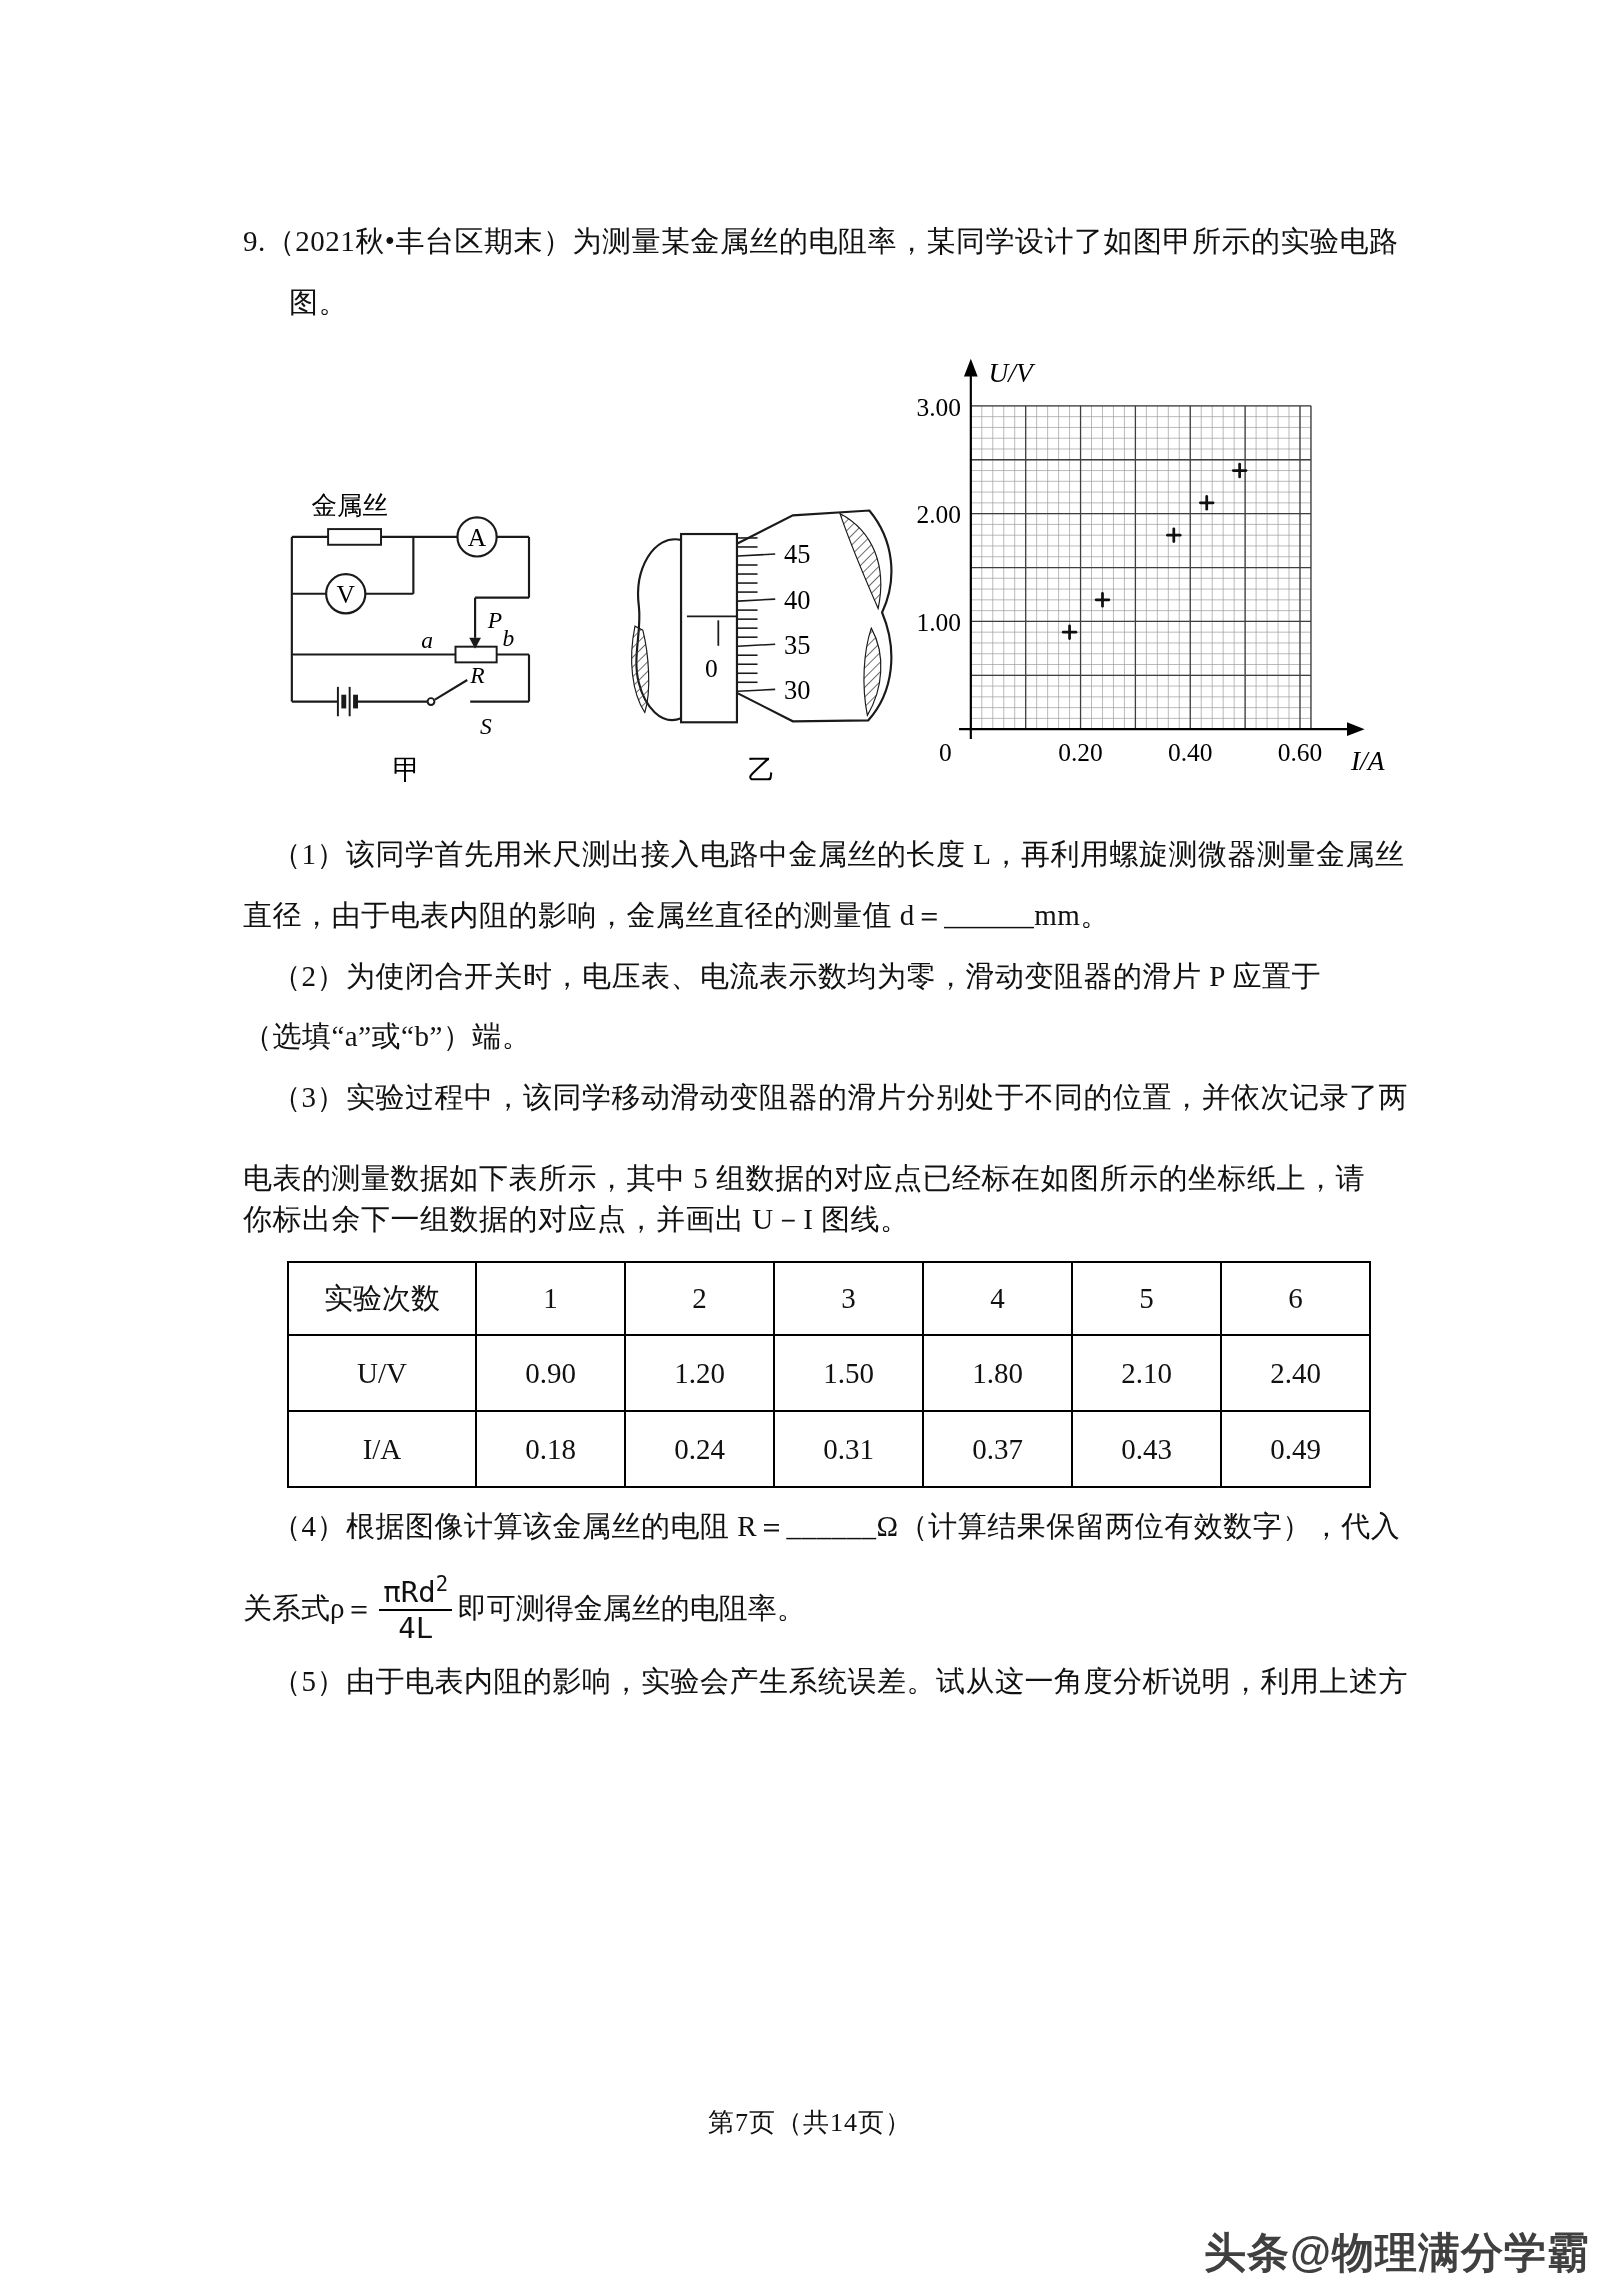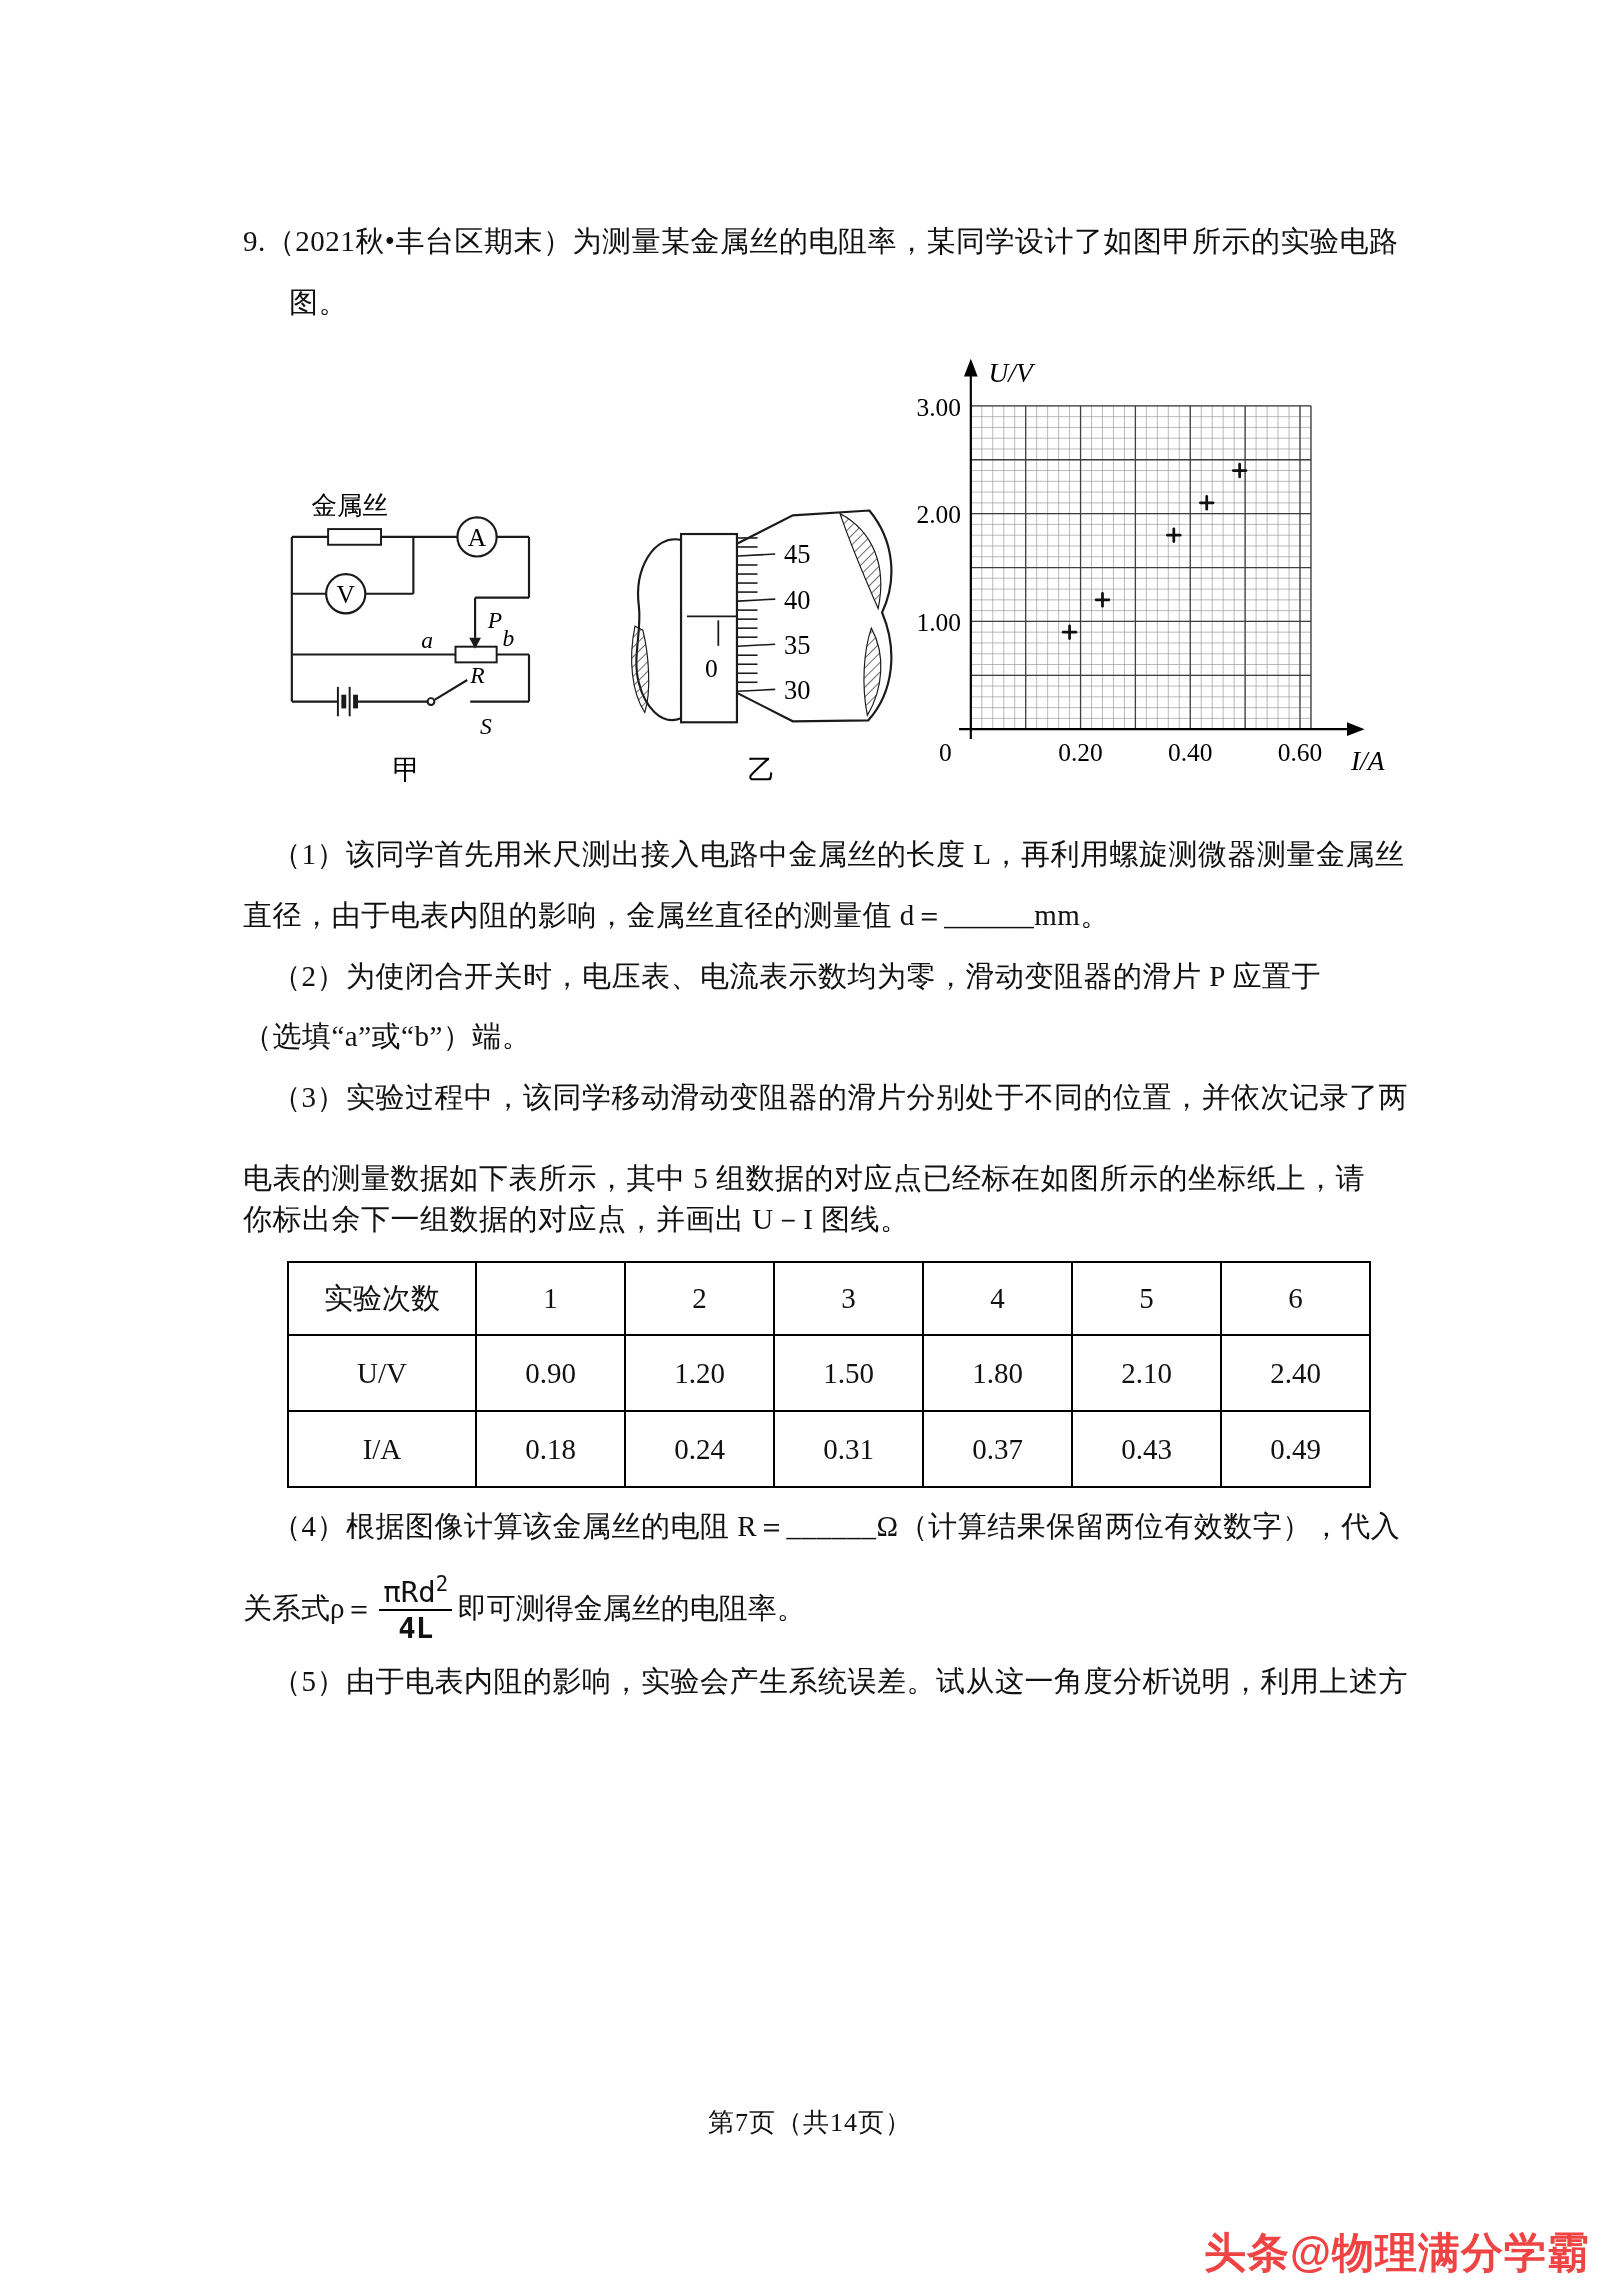--- a/index.html
+++ b/index.html
@@ -42,29 +42,29 @@
     font-size:29px;white-space:nowrap;
   }
   .frac{
     display:inline-flex;flex-direction:column;align-items:center;
     font-family:"DejaVu Sans Mono","Liberation Mono",monospace;
     font-size:29px;line-height:1.05;
     margin:0 5.9px;
   }
   .frac .num{border-bottom:2.5px solid #000;padding:0 3.9px 2px 3.9px;text-align:right;}
   .frac .num sup{font-size:20.6px;}
-  .frac .den{padding-top:2px;font-weight:bold;}
+  .frac .den{padding-top:2px;}
   .footer{
     position:absolute;left:0;width:100%;top:2105px;
     text-align:center;font-size:26px;letter-spacing:1px;
   }
   .watermark{
     position:absolute;left:1204px;top:2225px;
     font-family:"Liberation Sans","DejaVu Sans",sans-serif;
-    font-weight:bold;font-size:42px;letter-spacing:1px;color:#ef4444;
+    font-weight:bold;font-size:42px;letter-spacing:1px;color:#404040;
     white-space:nowrap;
   }
   .gminor{stroke:#9a9a9a;stroke-width:0.7;}
   .gmajor{stroke:#3f3f3f;stroke-width:1.3;}
   .gpoint{stroke:#101010;stroke-width:2.8;stroke-linecap:round;}
 </style>
 </head>
 <body>
 
 <div class="page">

